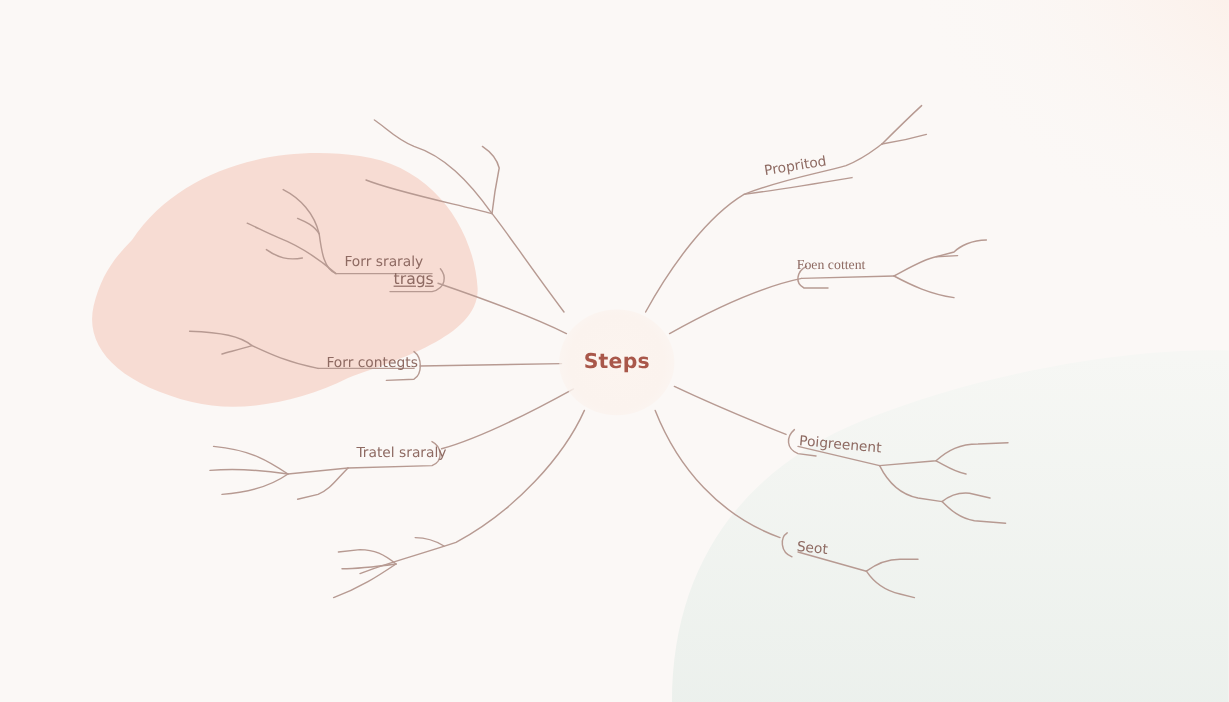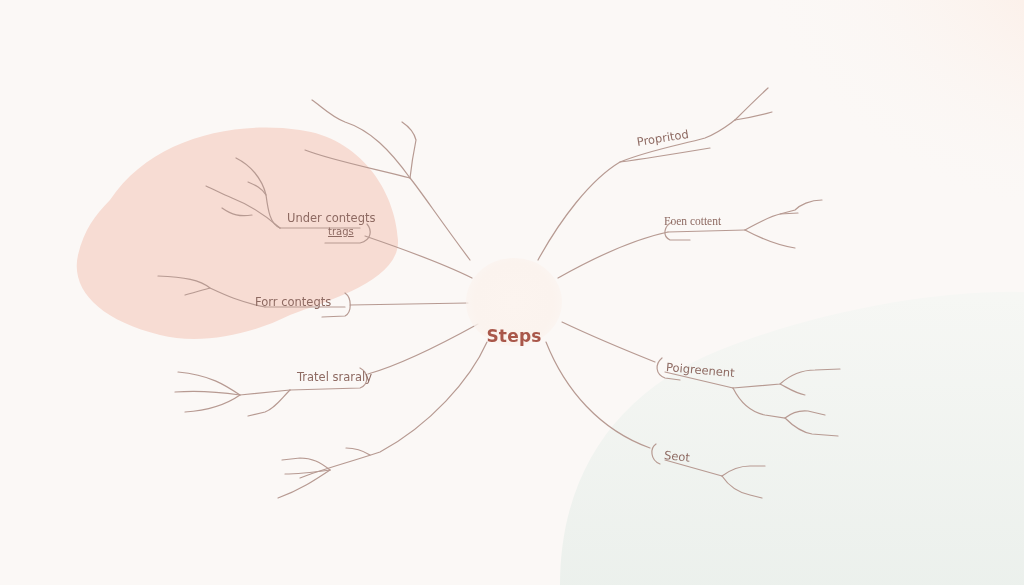--- a/index.html
+++ b/index.html
@@ -28,21 +28,21 @@
     }
     .center-node {
       position: absolute;
       left: 466px;
       top: 258px;
       width: 96px;
       height: 88px;
       border-radius: 50%;
       background: radial-gradient(circle, #fcf4ef 0%, #fbf3ee 60%, rgba(251,243,238,0) 100%);
       display: flex;
-      align-items: flex-end;
+      align-items: center;
       justify-content: center;
     }
     .center-label {
       color: #a9574a;
       font-family: "DejaVu Sans", sans-serif;
       font-weight: bold;
       font-size: 17px;
       letter-spacing: 0.2px;
     }
     .node-label {
@@ -50,21 +50,21 @@
       color: #8e6a62;
       font-family: "DejaVu Sans", sans-serif;
       font-size: 11.5px;
       white-space: nowrap;
       line-height: 1;
     }
     .node-sub {
       position: absolute;
       color: #8e6a62;
       font-family: "DejaVu Sans", sans-serif;
-      font-size: 10px;
+      font-size: 13px;
       white-space: nowrap;
       line-height: 1;
       text-decoration: underline;
     }
   </style>
 </head>
 <body>
 
 <svg class="bg-layer" viewBox="0 0 1024 585" xmlns="http://www.w3.org/2000/svg">
   <defs>
@@ -161,24 +161,24 @@
     <path d="M665,460 L722,476"></path>
     <path d="M722,476 C730,470 740,466 750,466 L765,466"></path>
     <path d="M722,476 C728,485 736,492 750,495 L762,498"></path>
   </g>
 </svg>
 
 <div class="center-node">
   <span class="center-label">Steps</span>
 </div>
 
-<span class="node-label" style="left:287px; top:213px;">Under contegts</span>
+<span class="node-label" style="left:287px; top:213px;">Forr sraraly</span>
 <span class="node-sub" style="left:328px; top:227px;">trags</span>
 
-<span class="node-label" style="left:255px; top:297px;">Forr contegts</span>
+<span class="node-label" style="left:272px; top:297px;">Forr contegts</span>
 
 <span class="node-label" style="left:297px; top:372px;">Tratel sraraly</span>
 
 <span class="node-label" style="left:637px; top:137px; transform:rotate(-9deg); transform-origin:left center;">Propritod</span>
 
 <span class="node-label" style="left:664px; top:216px;font-family:Liberation Serif, serif;">Foen cottent</span>
 
 <span class="node-label" style="left:666px; top:362px; transform:rotate(5deg); transform-origin:left center;">Poigreenent</span>
 
 <span class="node-label" style="left:664px; top:450px; transform:rotate(6deg); transform-origin:left center;">Seot</span>

